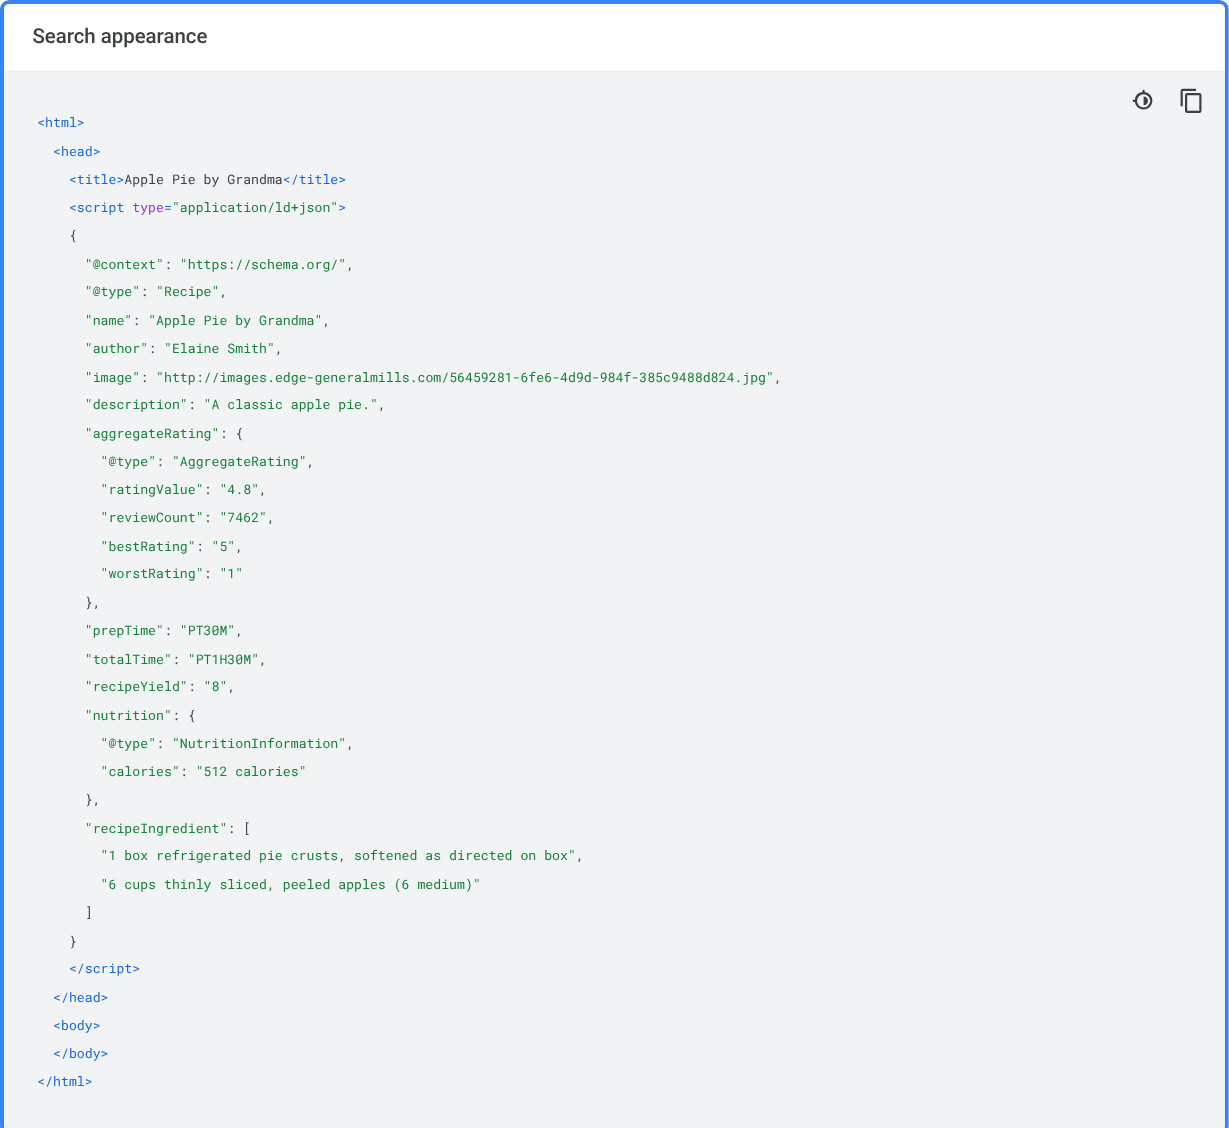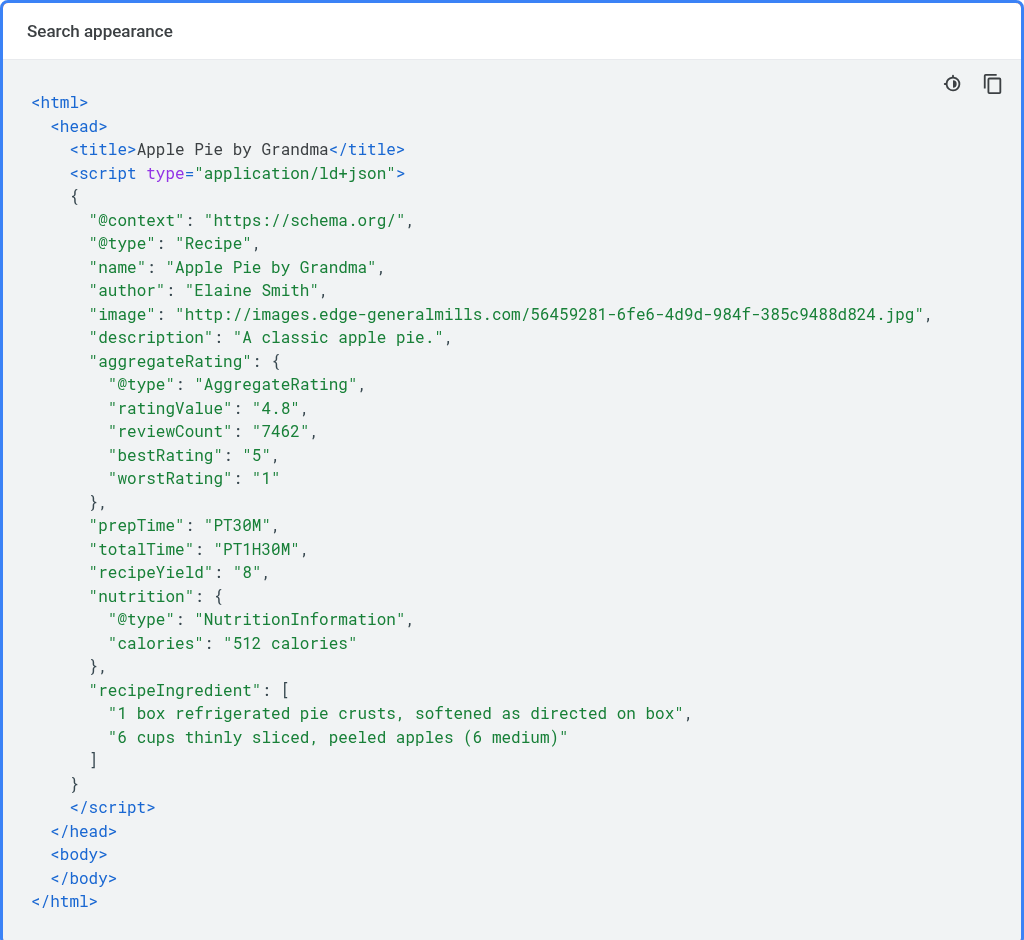--- a/index.html
+++ b/index.html
@@ -76,21 +76,21 @@
     color: #3c4043;
   }
   .icon-btn svg {
     width: 22px;
     height: 22px;
     fill: #3c4043;
   }
   pre.code {
     margin: 0;
     font-family: "Roboto Mono", Menlo, Consolas, monospace;
-    font-size: 16px;
+    font-size: 11px;
     line-height: 23.5px;
     white-space: pre;
     color: #37474f;
   }
   .tag   { color: #1967d2; }
   .attr  { color: #9334e6; }
   .val   { color: #188038; }
   .text  { color: #3c4043; }
   .json-brace { color: #37474f; }
   .json-key   { color: #188038; }

